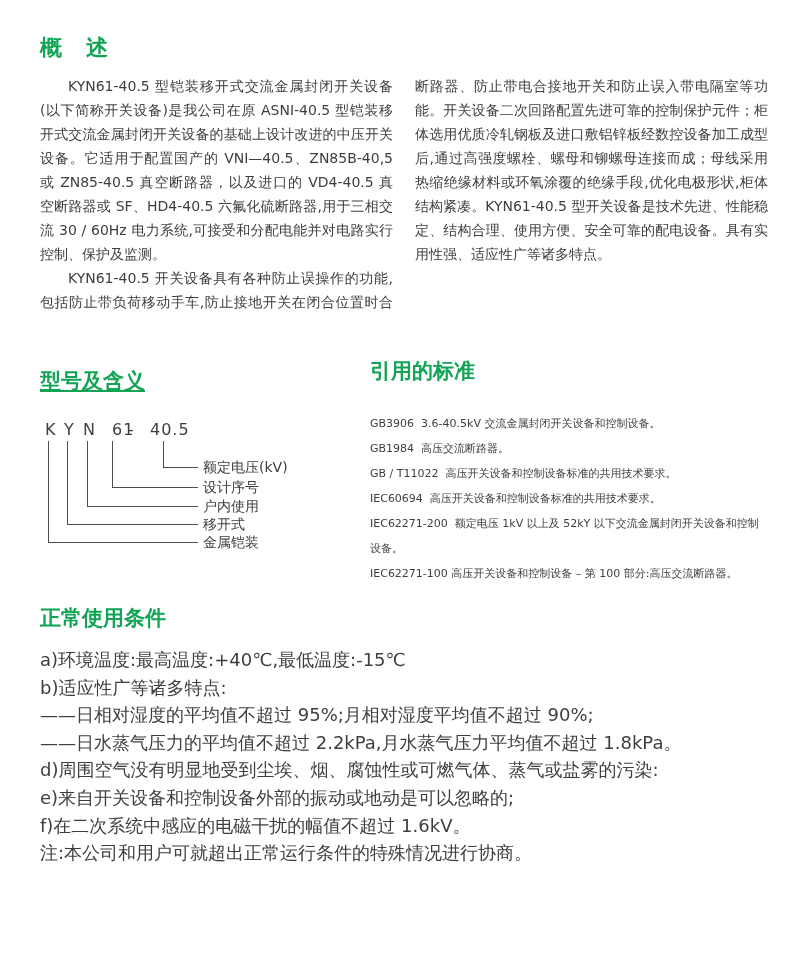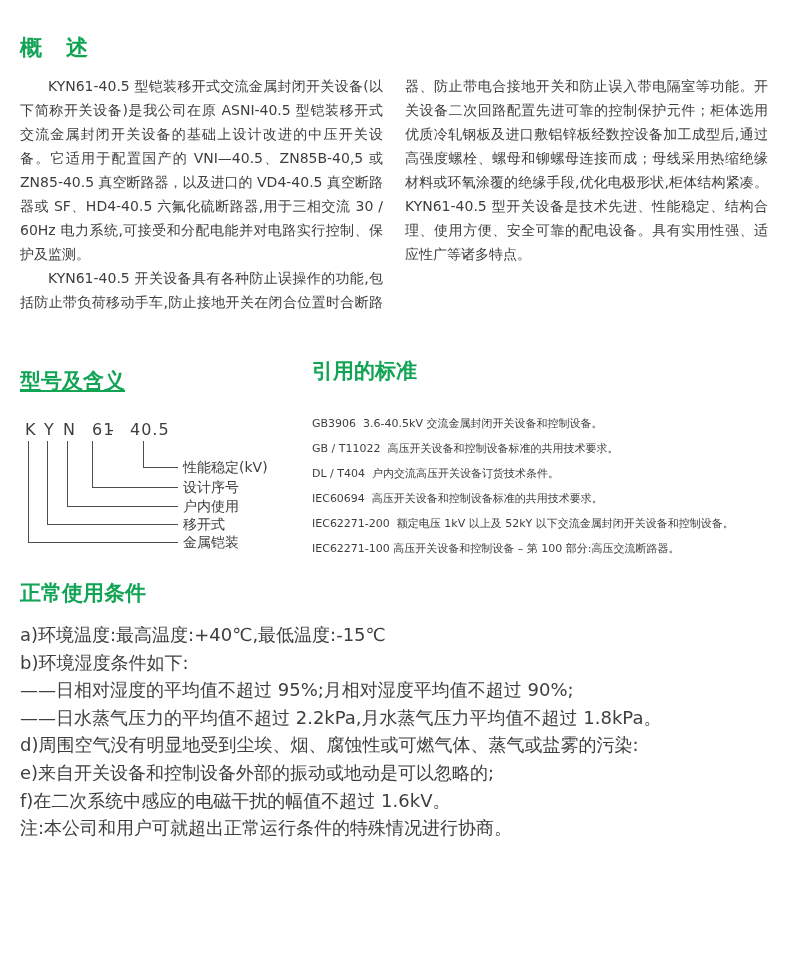--- a/index.html
+++ b/index.html
@@ -2,40 +2,40 @@
 <html><head>
 <meta charset="utf-8">
 <style>
   html,body{margin:0;padding:0;}
   body{
     width:800px;height:979px;background:#ffffff;
     font-family:"DejaVu Sans","Liberation Sans",sans-serif;
     color:#3e3e3e;
     -webkit-font-smoothing:antialiased;
   }
-  .page{box-sizing:border-box;width:800px;height:979px;padding:36px 32px 0 20px;overflow:hidden;}
+  .page{box-sizing:border-box;width:800px;height:979px;padding:36px 32px 0 40px;overflow:hidden;}
 
   
   .h-green{color:#12a455;font-weight:bold;margin:0;}
   h1.h-green{font-size:22px;line-height:24px;letter-spacing:1px;}
   h2.h-green{font-size:21px;line-height:24px;}
 
   
   .columns{
     margin-top:14px;height:242px;
     column-count:2;column-gap:22px;column-fill:auto;
     font-size:14px;line-height:24px;text-align:justify;
   }
   .columns p{margin:0;text-indent:2em;}
 
   
   .row2{display:flex;margin-top:43px;}
   .col-model{flex:0 0 292px;width:292px;}
   .col-model h2{margin-top:10px;text-decoration:underline;}
-  .col-standards{flex:1;min-width:0;}
+  .col-standards{flex:1;min-width:0;margin-left:38px;}
 
   .diagram{position:relative;height:140px;margin-top:28px;}
   .code{position:absolute;top:0;font-size:16px;line-height:18px;color:#3e3e3e;letter-spacing:1px;white-space:nowrap;}
   .c0{left:5px}.c1{left:24px}.c2{left:43px}.c3{left:72px}.c4{left:88px}.c5{left:110px}
   .conn{position:absolute;top:20px;border-left:1px solid #4d4d4d;border-bottom:1px solid #4d4d4d;}
   .conn-k {left:8px;  width:149px;height:101px;}
   .conn-y {left:27px; width:130px;height:83px;}
   .conn-n {left:47px; width:110px;height:65px;}
   .conn-61{left:72px; width:85px; height:46px;}
   .conn-v {left:123px;width:34px; height:26px;}
@@ -73,47 +73,47 @@
         <span class="code c3">61</span>
         <span class="code c4">-</span>
         <span class="code c5">40.5</span>
 
         <div class="conn conn-k"></div>
         <div class="conn conn-y"></div>
         <div class="conn conn-n"></div>
         <div class="conn conn-61"></div>
         <div class="conn conn-v"></div>
 
-        <span class="lbl lbl-0">性能稳定(kV)</span>
+        <span class="lbl lbl-0">额定电压(kV)</span>
         <span class="lbl lbl-1">设计序号</span>
         <span class="lbl lbl-2">户内使用</span>
         <span class="lbl lbl-3">移开式</span>
         <span class="lbl lbl-4">金属铠装</span>
       </div>
     </div>
 
     <div class="col-standards">
       <h2 class="h-green">引用的标准</h2>
       <ul class="std-list">
         <li>GB3906  3.6-40.5kV 交流金属封闭开关设备和控制设备。</li>
+        <li>GB1984  高压交流断路器。</li>
         <li>GB / T11022  高压开关设备和控制设备标准的共用技术要求。</li>
-        <li>DL / T404  户内交流高压开关设备订货技术条件。</li>
         <li>IEC60694  高压开关设备和控制设备标准的共用技术要求。</li>
         <li>IEC62271-200  额定电压 1kV 以上及 52kY 以下交流金属封闭开关设备和控制设备。</li>
         <li>IEC62271-100 高压开关设备和控制设备 – 第 100 部分:高压交流断路器。</li>
       </ul>
     </div>
 
   </section>
 
   <section class="conditions">
     <h2 class="h-green">正常使用条件</h2>
     <div class="cond-list">
       <div>a)环境温度:最高温度:+40℃,最低温度:-15℃</div>
-      <div>b)环境湿度条件如下:</div>
+      <div>b)适应性广等诸多特点:</div>
       <div>——日相对湿度的平均值不超过 95%;月相对湿度平均值不超过 90%;</div>
       <div>——日水蒸气压力的平均值不超过 2.2kPa,月水蒸气压力平均值不超过 1.8kPa。</div>
       <div>d)周围空气没有明显地受到尘埃、烟、腐蚀性或可燃气体、蒸气或盐雾的污染:</div>
       <div>e)来自开关设备和控制设备外部的振动或地动是可以忽略的;</div>
       <div>f)在二次系统中感应的电磁干扰的幅值不超过 1.6kV。</div>
       <div>注:本公司和用户可就超出正常运行条件的特殊情况进行协商。</div>
     </div>
   </section>
 
 </div>

